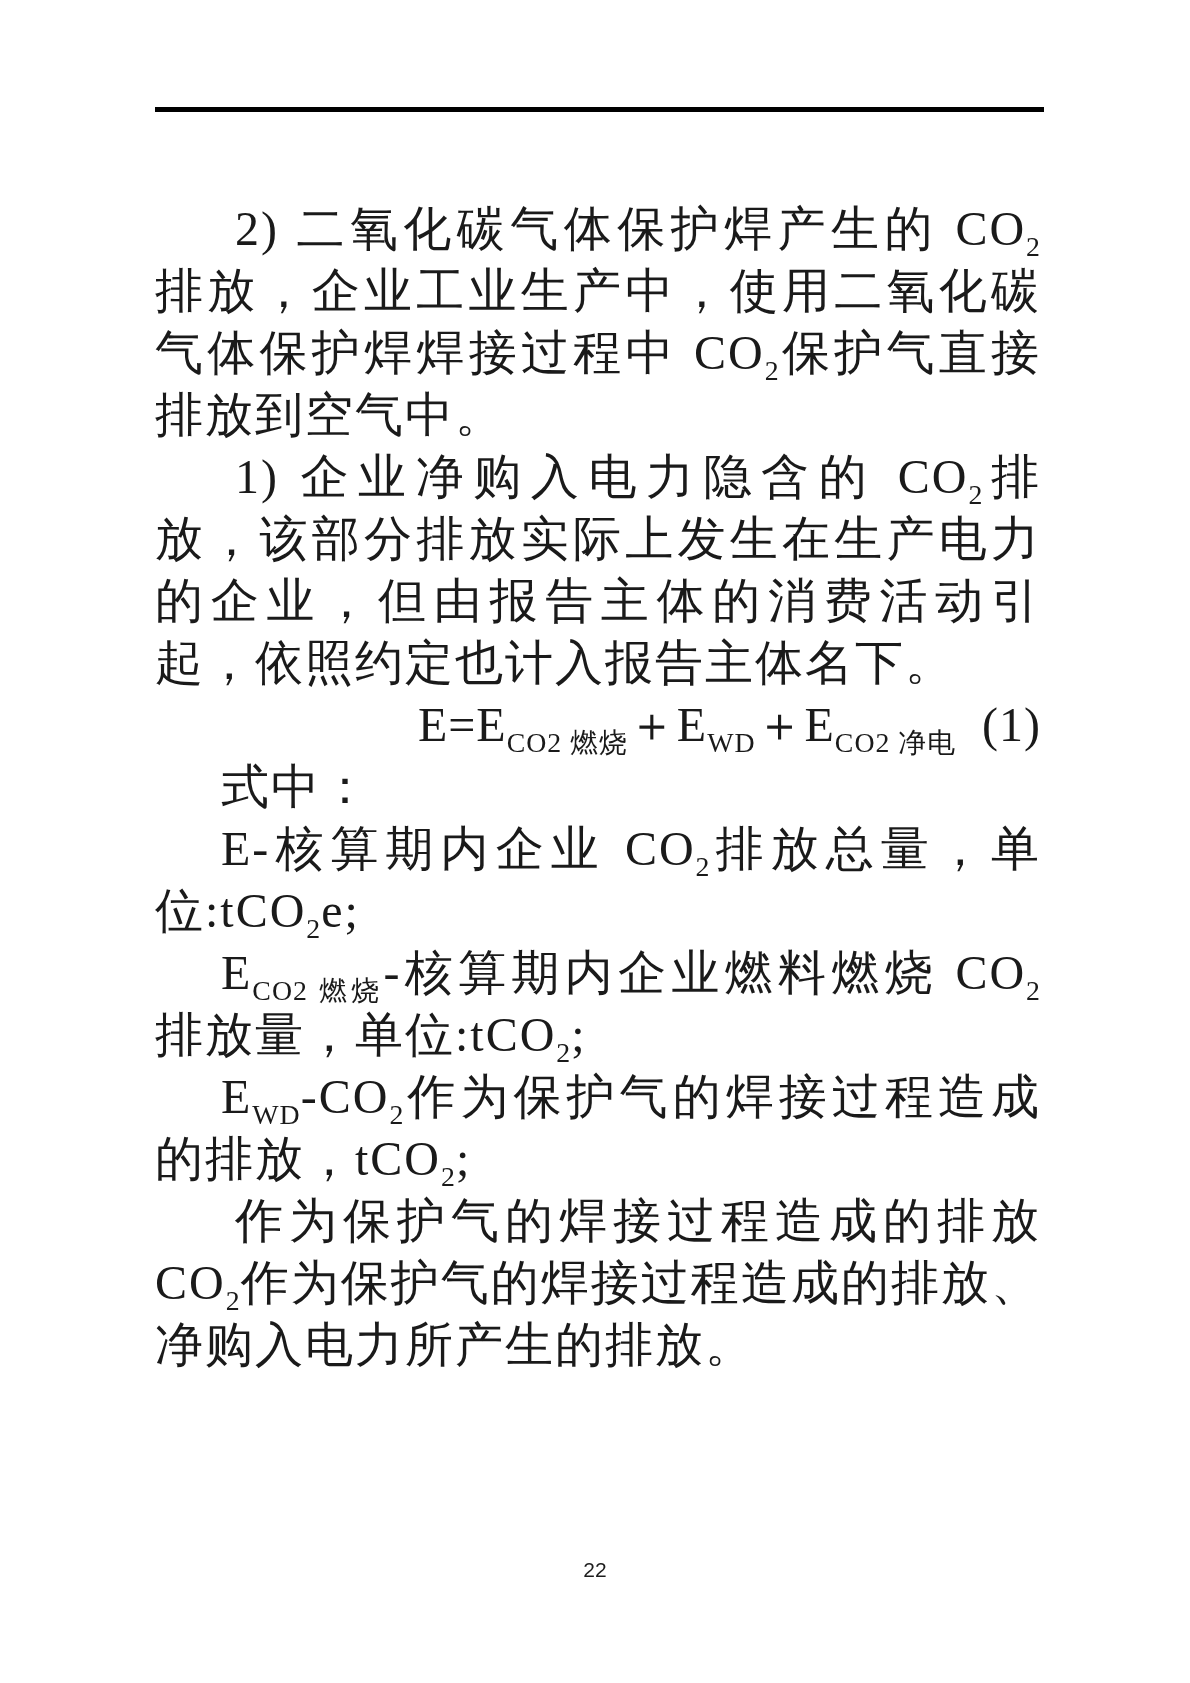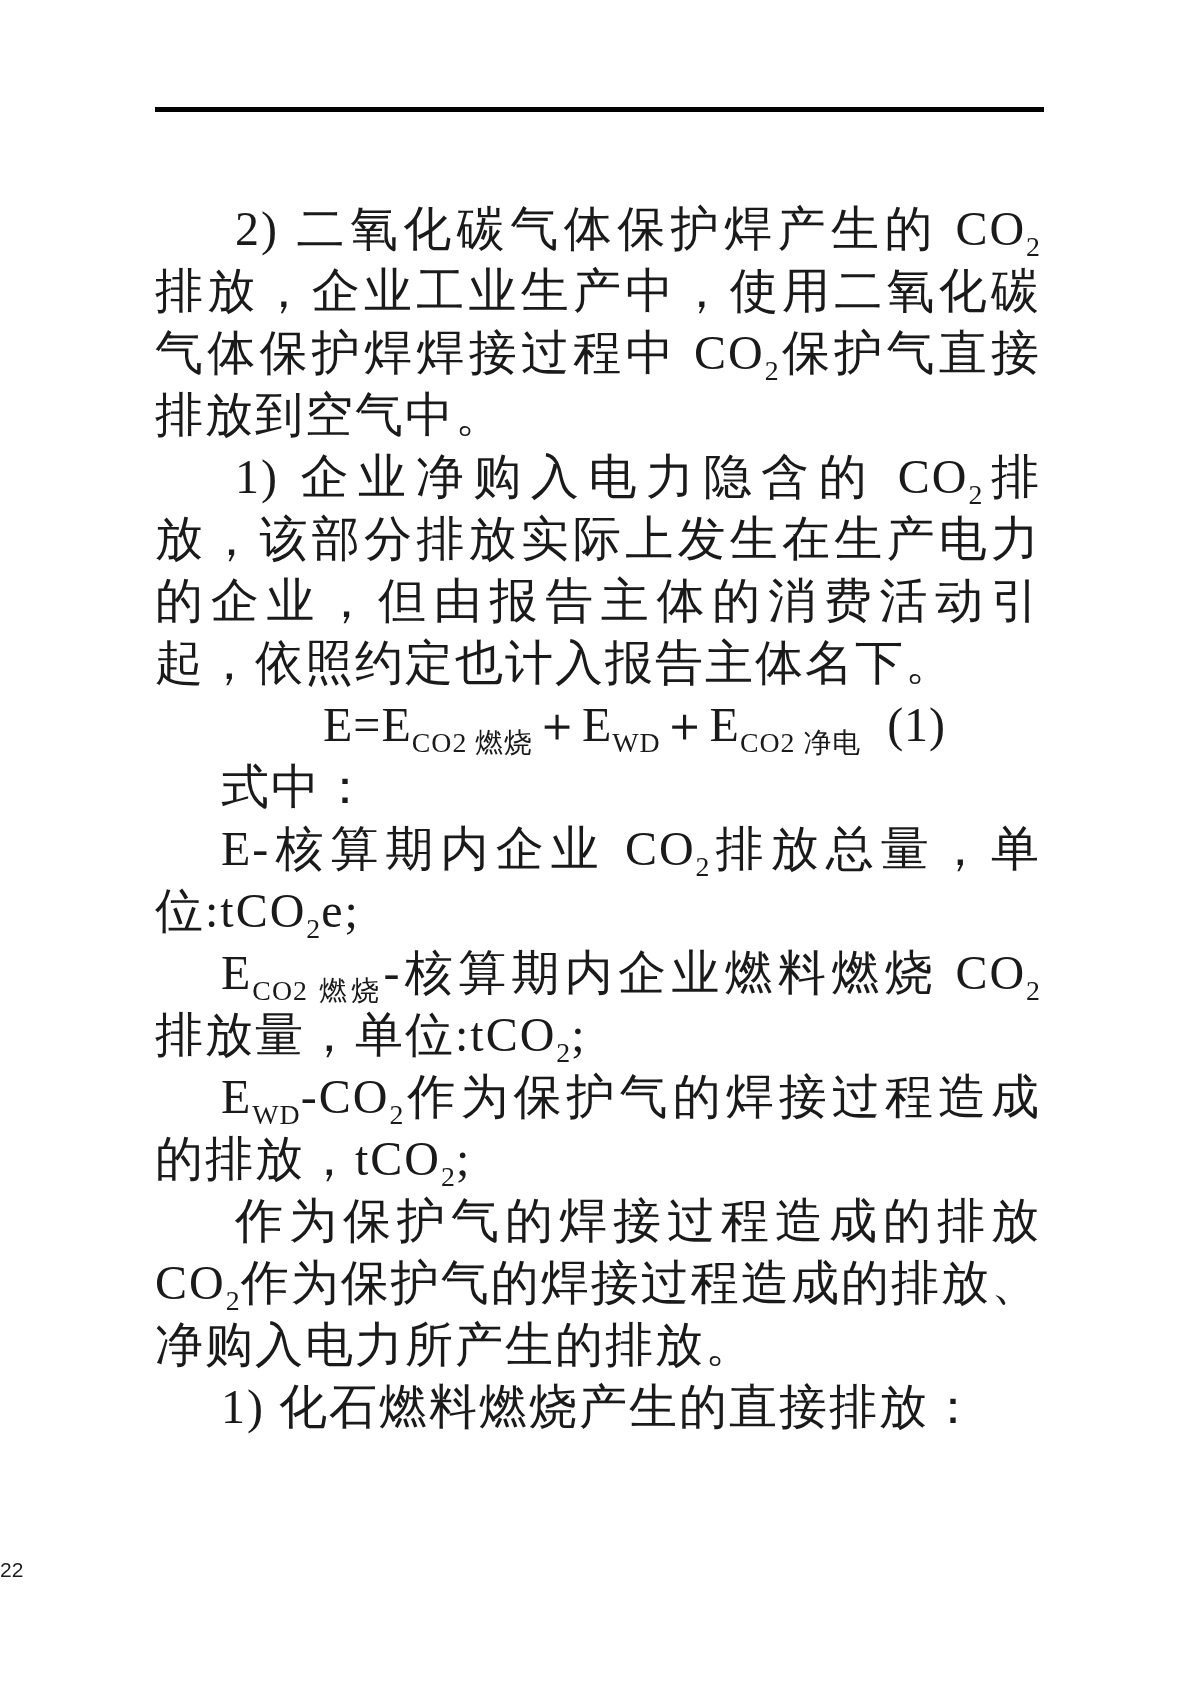--- a/index.html
+++ b/index.html
@@ -39,34 +39,35 @@
   .body-text p {
     margin: 0;
     padding: 0;
     text-indent: 66px;
   }
   .body-text p.indent-lg {
     text-indent: 80px;
   }
   .body-text p.formula {
     text-indent: 168px;
-    text-align: left;
+    text-align: right;
     white-space: pre-wrap;
     letter-spacing: 1px;
   }
   .body-text sub {
     font-size: 0.58em;
     line-height: 0;
     letter-spacing: 1px;
   }
   .page-number {
     position: absolute;
     left: 0;
     top: 1558px;
     width: 1190px;
+    text-align: center;
     font-family: "Liberation Sans", "DejaVu Sans", sans-serif;
     font-size: 21px;
     color: #1c1c1c;
   }
 </style>
 </head>
 <body>
 
 <div class="page">
 
@@ -74,18 +75,17 @@
 
   <main class="body-text">
     <p class="indent-lg"><span>2) 二氧化碳气体保护焊产生的 CO</span><sub>2</sub><span>排放，企业工业生产中，使用二氧化碳气体保护焊焊接过程中 CO</span><sub>2</sub><span>保护气直接排放到空气中。</span></p>
     <p class="indent-lg"><span>1) 企业净购入电力隐含的 CO</span><sub>2</sub><span>排放，该部分排放实际上发生在生产电力的企业，但由报告主体的消费活动引起，依照约定也计入报告主体名下。</span></p>
     <p class="formula"><span>E=E</span><sub>CO2 燃烧</sub><span>＋E</span><sub>WD</sub><span>＋E</span><sub>CO2 净电</sub><span>  (1)</span></p>
     <p><span>式中：</span></p>
     <p><span>E-核算期内企业 CO</span><sub>2</sub><span>排放总量，单位:tCO</span><sub>2</sub><span>e;</span></p>
     <p><span>E</span><sub>CO2 燃烧</sub><span>-核算期内企业燃料燃烧 CO</span><sub>2</sub><span>排放量，单位:tCO</span><sub>2</sub><span>;</span></p>
     <p><span>E</span><sub>WD</sub><span>-CO</span><sub>2</sub><span>作为保护气的焊接过程造成的排放，tCO</span><sub>2</sub><span>;</span></p>
     <p class="indent-lg"><span>作为保护气的焊接过程造成的排放 CO</span><sub>2</sub><span>作为保护气的焊接过程造成的排放、净购入电力所产生的排放。</span></p>
-    <p><span>1) 化石燃料燃烧产生的直接排放：</span></p>
   </main>
 
   <div class="page-number">22</div>
 
 </div>
 
 </body></html>

